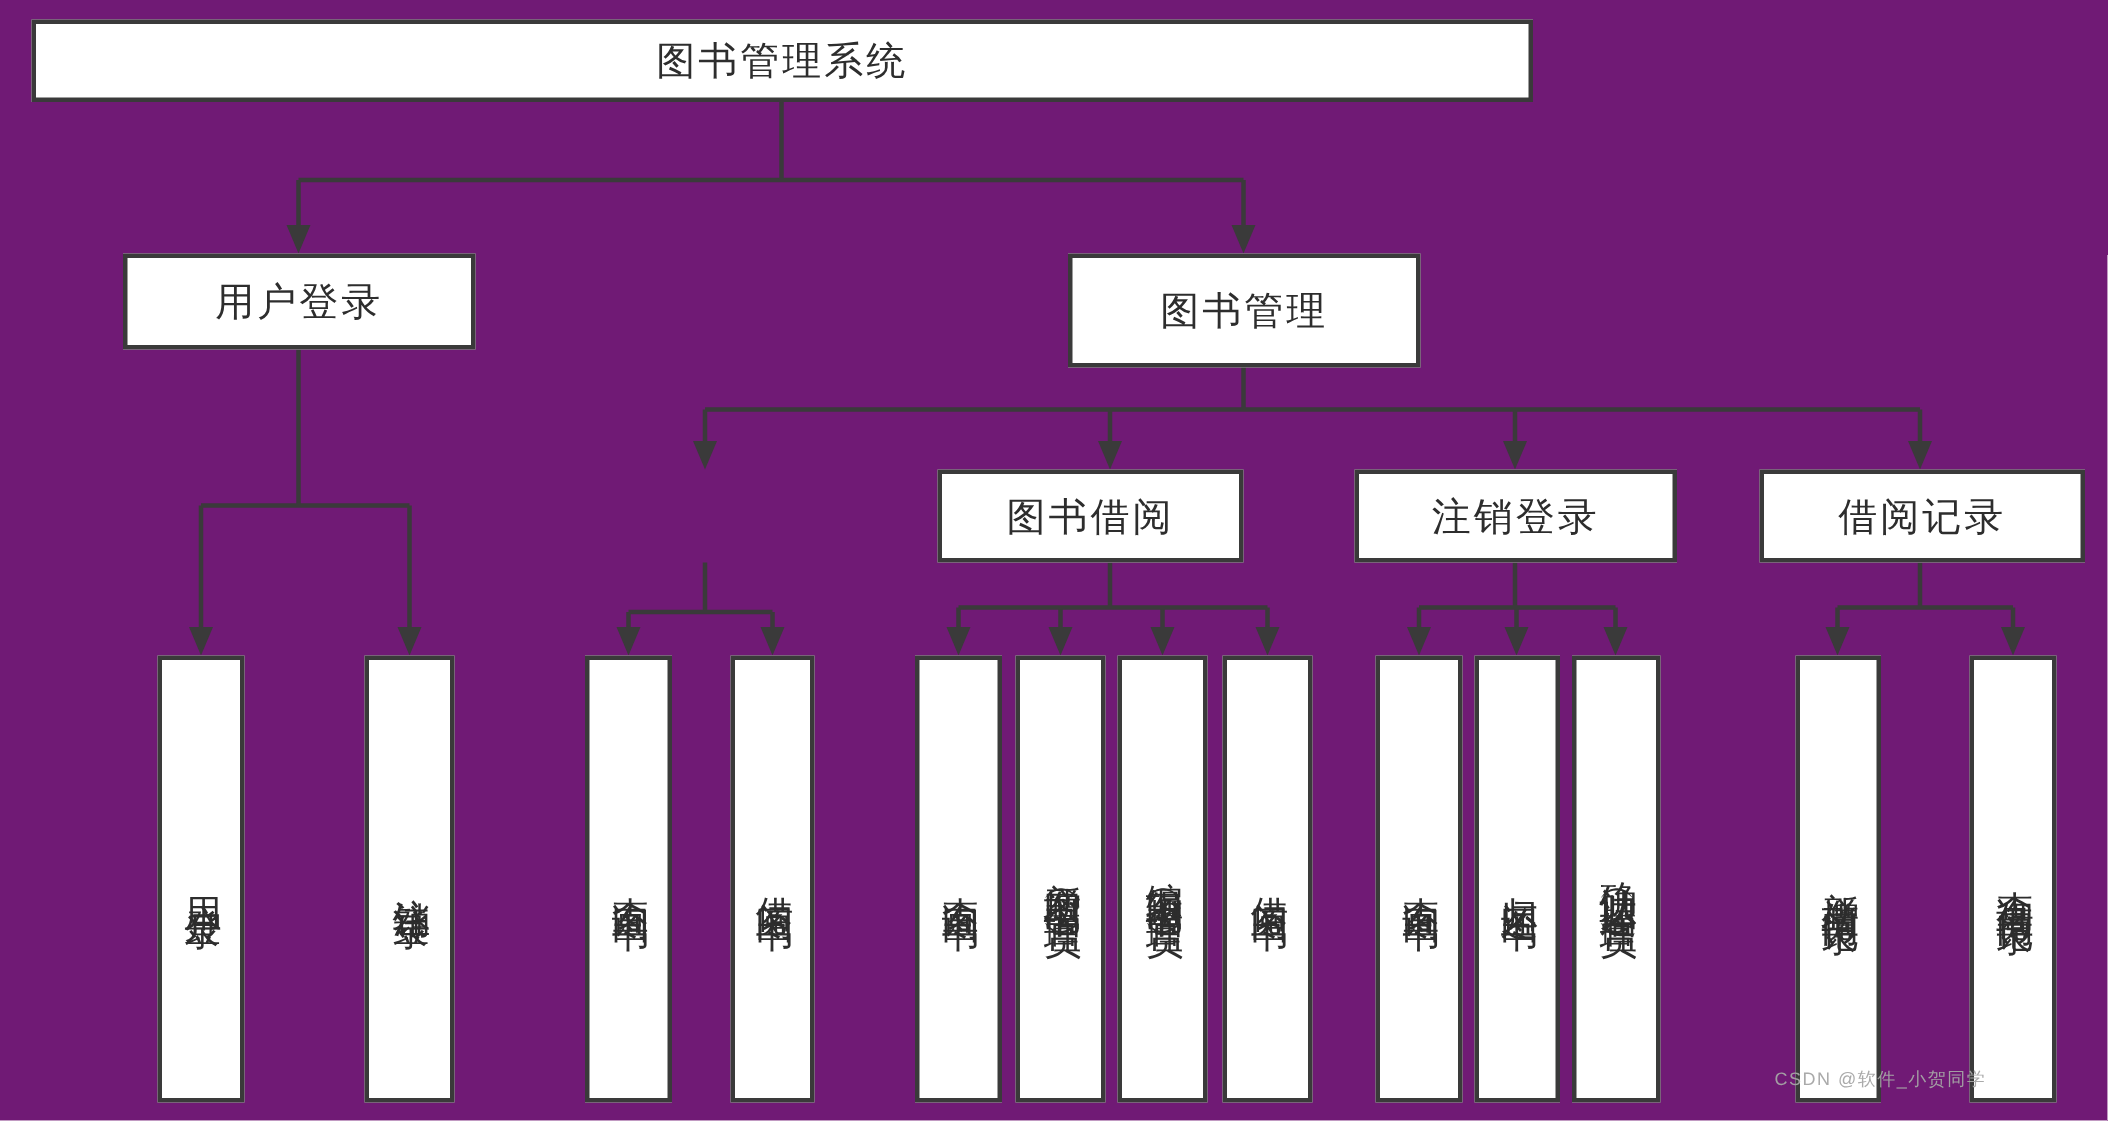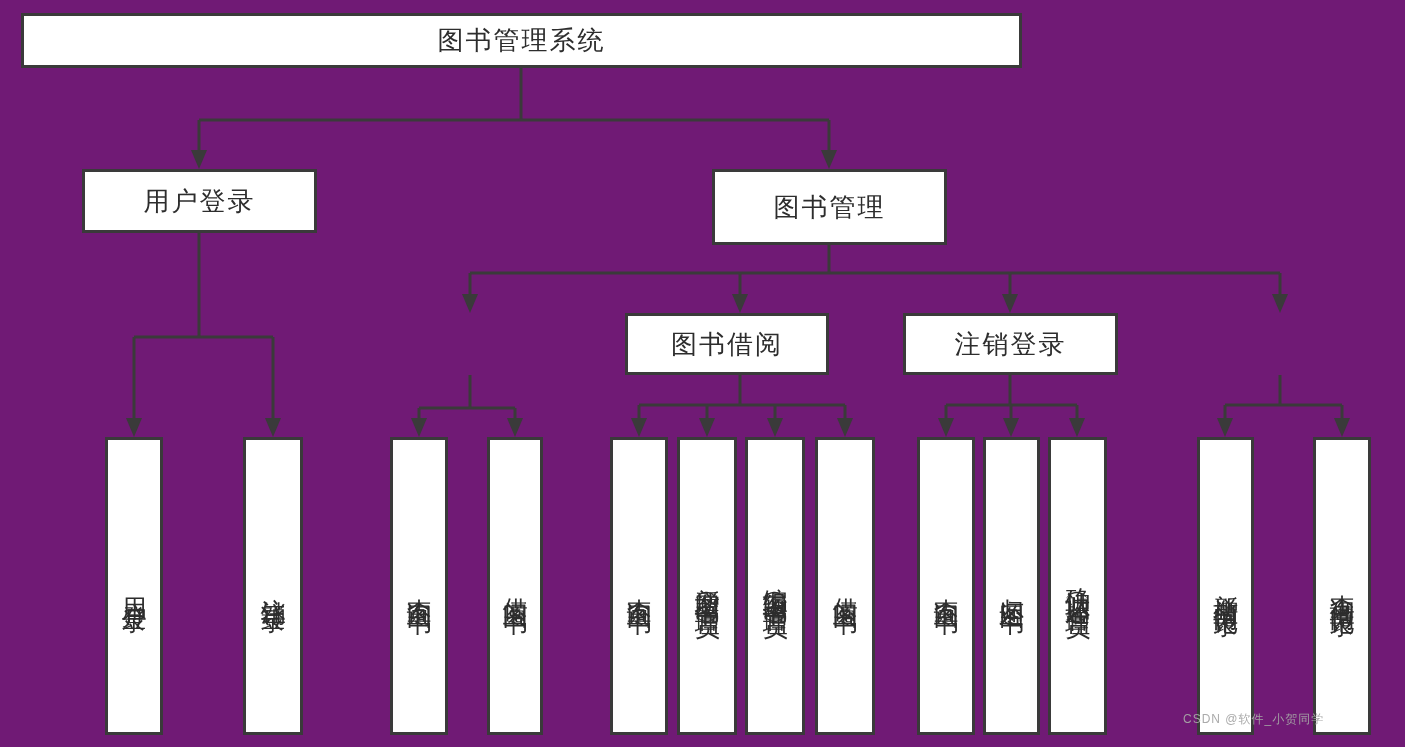--- a/index.html
+++ b/index.html
@@ -82,20 +82,23 @@
   <div class="node h" style="left:712px;top:169px;width:235px;height:76px">
     <span>图书管理</span>
   </div>
 
   <div class="node h" style="left:625px;top:313px;width:204px;height:62px">
     <span>图书借阅</span>
   </div>
   <div class="node h" style="left:903px;top:313px;width:215px;height:62px">
     <span>注销登录</span>
   </div>
+  <div class="node h" style="left:1173px;top:313px;width:217px;height:62px">
+    <span>借阅记录</span>
+  </div>
 
   <div class="node v" style="left:105px;top:437px;width:58px;height:298px">
     <span>用户登录</span>
   </div>
   <div class="node v" style="left:243px;top:437px;width:60px;height:298px">
     <span>注销登录</span>
   </div>
 
   <div class="node v" style="left:390px;top:437px;width:58px;height:298px">
     <span>查询图书</span>

